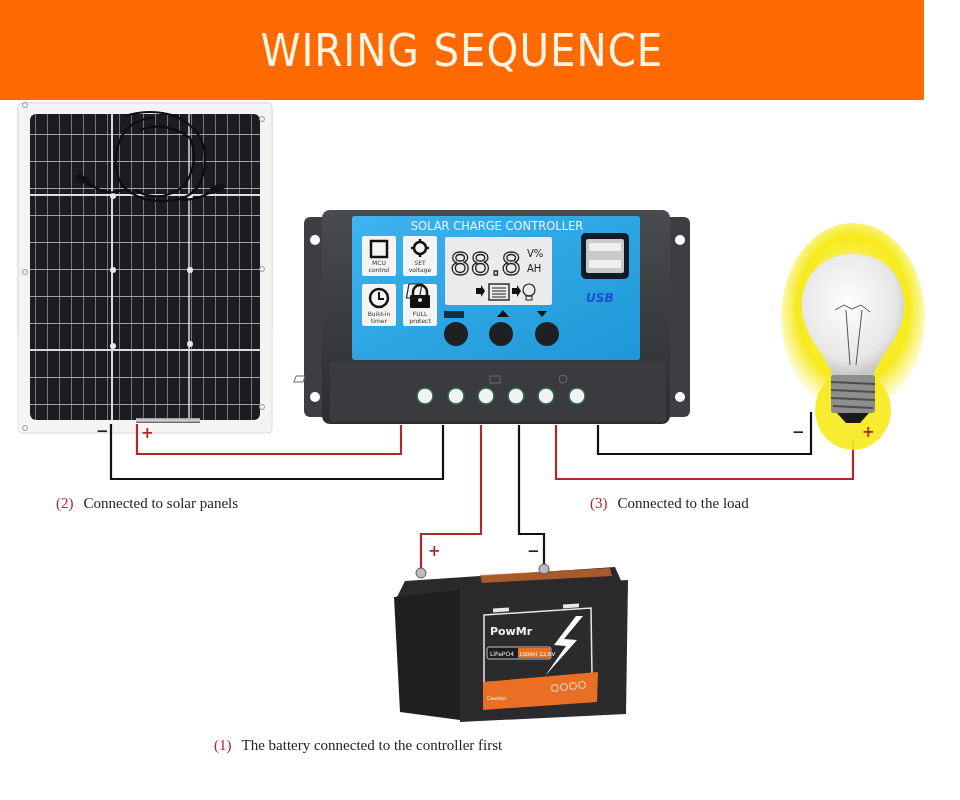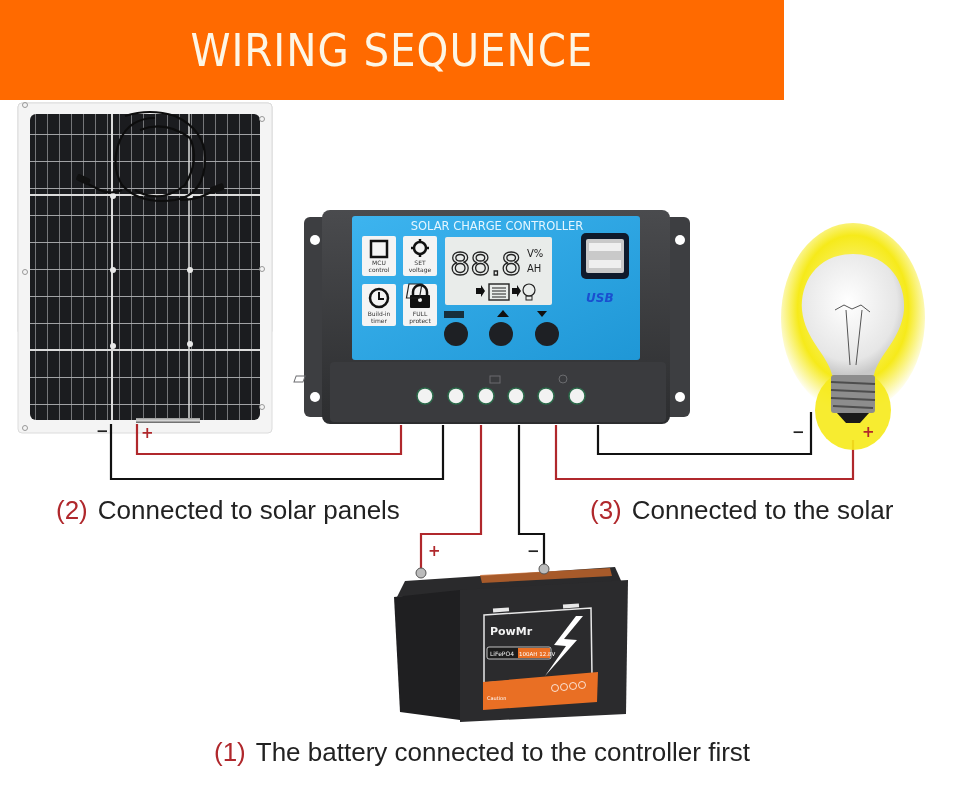--- a/index.html
+++ b/index.html
@@ -2,33 +2,33 @@
 <html><head>
   <meta charset="utf-8">
   <style>
     html, body { margin: 0; padding: 0; }
     body {
       width: 960px; height: 800px; position: relative; overflow: hidden;
       background: #ffffff;
       font-family: "DejaVu Sans", "Liberation Sans", sans-serif;
     }
     .header {
-      position: absolute; left: 0; top: 0; width: 784px; height: 100px;
+      position: absolute; left: 0; top: 0; width: 924px; height: 100px;
       background: #ff6a00;
       display: flex; align-items: center; justify-content: center; text-align: right;
     }
     .header-title {
       color: #fdf6e6; font-size: 44px; letter-spacing: 1px;
       font-family: "DejaVu Sans", sans-serif; font-weight: normal;
       transform: scaleX(0.92);
     }
     svg.scene { position: absolute; left: 0; top: 0; }
     .caption {
-      position: absolute; font-size: 26px; color: #222222;
-      font-family: Liberation Sans, sans-serif; white-space: nowrap;
+      position: absolute; font-size: 15px; color: #222222;
+      font-family: Liberation Serif, serif; white-space: nowrap;
     }
     .caption .num { color: #b0282c; margin-right: 10px; }
     .step2 { left: 56px; top: 495px; }
     .step3 { left: 590px; top: 495px; }
     .step1 { left: 214px; top: 737px; }
     .svgtext { font-family: "DejaVu Sans", sans-serif; }
   </style>
 </head>
 <body>
 
@@ -279,17 +279,17 @@
     </g>
   </g>
   <text class="svgtext" x="428" y="556" font-size="15" font-weight="bold" fill="#b0282c">+</text>
   <text class="svgtext" x="527" y="556" font-size="15" font-weight="bold" fill="#222">−</text>
 </svg>
 
 <div class="caption step2">
   <span class="num">(2)</span><span>Connected to solar panels</span>
 </div>
 <div class="caption step3">
-  <span class="num">(3)</span><span>Connected to the solar</span>
+  <span class="num">(3)</span><span>Connected to the load</span>
 </div>
 <div class="caption step1">
   <span class="num">(1)</span><span>The battery connected to the controller first</span>
 </div>
 
 </body></html>

